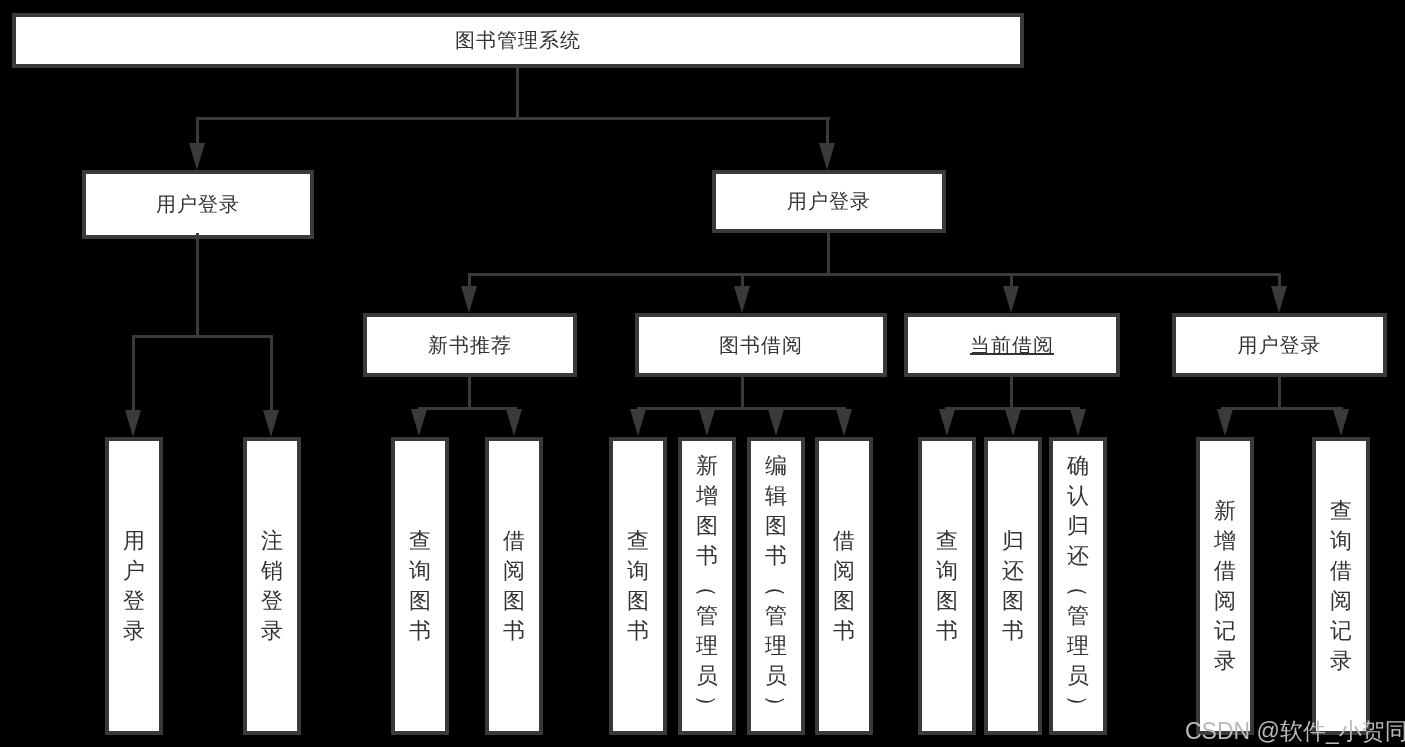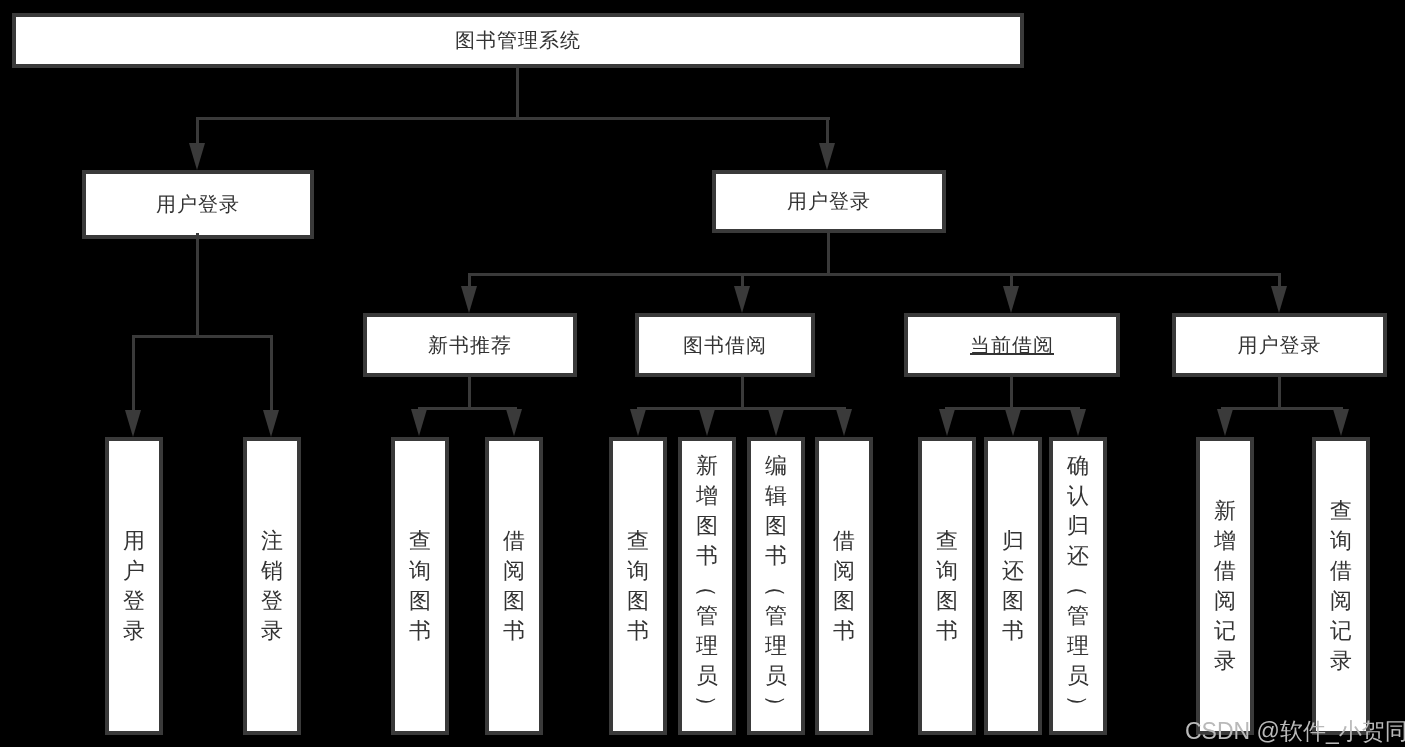--- a/index.html
+++ b/index.html
@@ -67,21 +67,21 @@
   <div class="node hnode" style="left:82px; top:170px; width:232px; height:69px;">
     <span>用户登录</span>
   </div>
   <div class="node hnode" style="left:712px; top:170px; width:234px; height:63px;">
     <span>用户登录</span>
   </div>
 
   <div class="node hnode" style="left:363px; top:313px; width:214px; height:64px;">
     <span>新书推荐</span>
   </div>
-  <div class="node hnode" style="left:635px; top:313px; width:180px; height:64px;">
+  <div class="node hnode" style="left:635px; top:313px; width:252px; height:64px;">
     <span>图书借阅</span>
   </div>
   <div class="node hnode" style="left:904px; top:313px; width:216px; height:64px;text-decoration:underline;">
     <span>当前借阅</span>
   </div>
   <div class="node hnode" style="left:1172px; top:313px; width:215px; height:64px;">
     <span>用户登录</span>
   </div>
 
   <div class="node leaf" style="left:105px; top:437px; width:58px; height:298px;">

